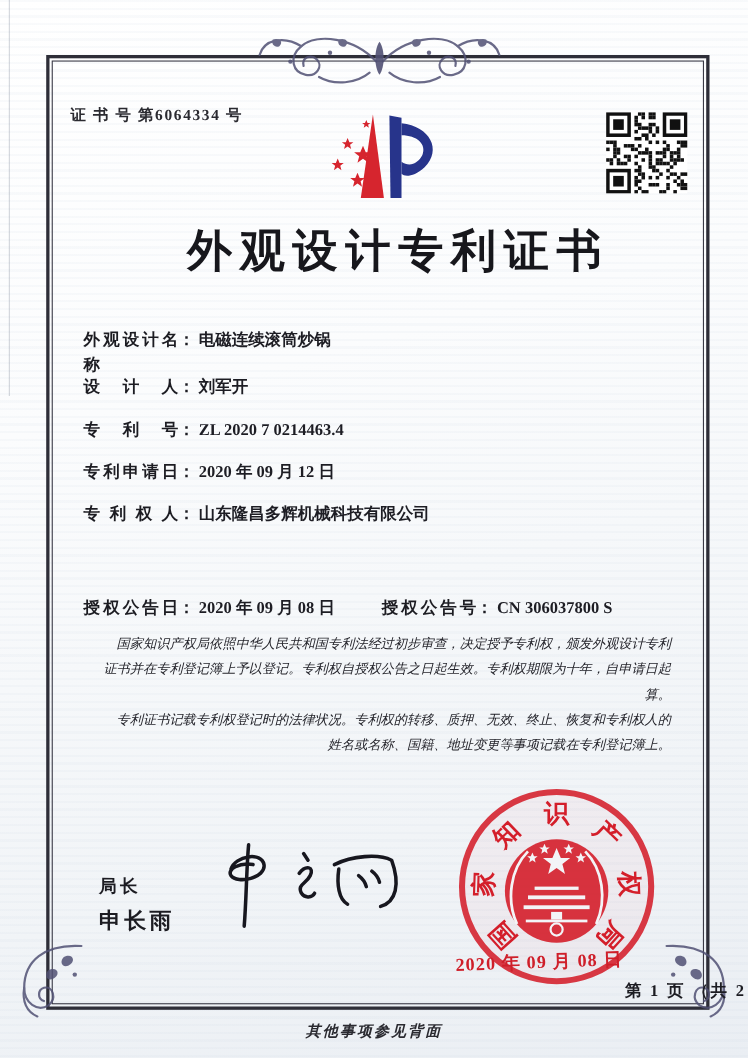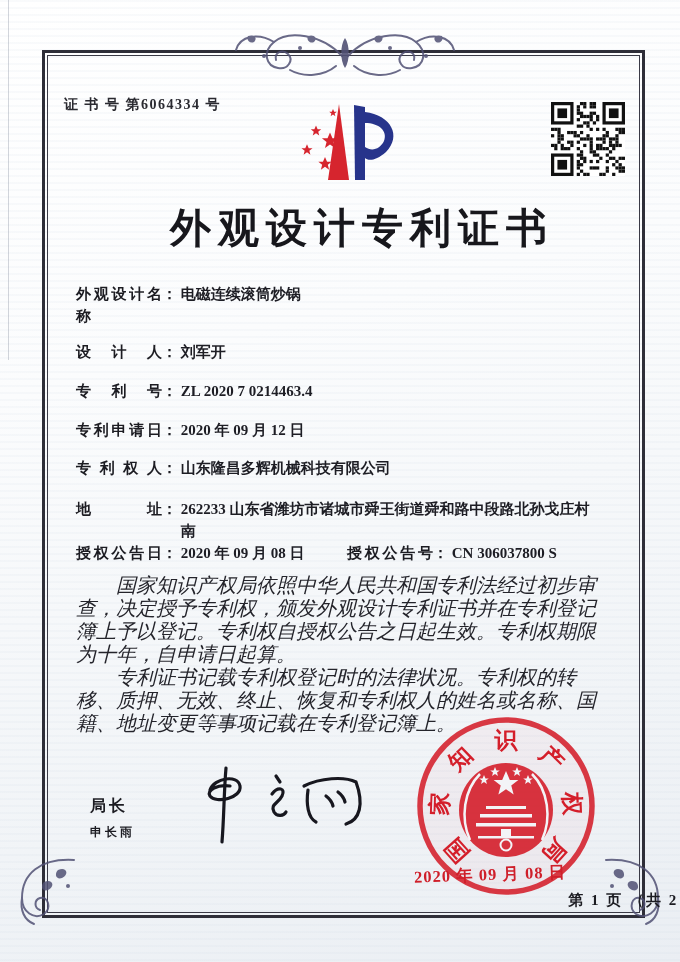--- a/index.html
+++ b/index.html
@@ -18,25 +18,25 @@
   .cert-no{left:64px;top:96px;font-size:14px;font-weight:600;letter-spacing:1.5px;color:#2a2a30;}
   .title{left:0;top:201px;width:100%;text-align:center;font-size:41px;font-weight:700;
     letter-spacing:7px;color:#17171c;padding-left:22px;}
   .frow{left:76px;width:545px;font-size:15px;line-height:22px;}
   .flabel{display:inline-block;width:86px;text-align:justify;text-align-last:justify;
     font-weight:600;vertical-align:top;}
   .fcolon{font-weight:600;}
   .fvalue{font-weight:600;color:#1d1d24;vertical-align:top;display:inline-block;}
   .addr-val{width:412px;}
   .grant2{position:absolute;left:271px;top:0;white-space:nowrap;}
-  .paras{left:76px;top:574px;width:534px;font-size:20px;line-height:23px;font-style:italic;
-    font-weight:500;color:#24242b;}
+  .paras{left:76px;top:574px;width:534px;font-size:12px;line-height:23px;font-style:italic;
+    font-weight:500;color:#24242b;text-align:right;}
   .paras p{margin:0;text-indent:2em;}
   .sig-role{left:90px;top:796px;font-size:16px;font-weight:700;letter-spacing:3px;}
-  .sig-name{left:90px;top:824px;font-size:12px;font-weight:700;letter-spacing:3px;}
+  .sig-name{left:90px;top:824px;font-size:20px;font-weight:700;letter-spacing:3px;}
   .signature{left:180px;top:760px;}
   .seal{left:408px;top:714px;}
   .seal-date{left:414px;top:864px;font-size:16.5px;font-weight:700;letter-spacing:1px;
     color:#cf1f2a;transform:rotate(-2deg);white-space:nowrap;}
   .page-info{left:0;top:891px;width:100%;text-align:right;font-size:15px;letter-spacing:2px;font-weight:600;padding-left:38px;}
   .back-note{left:0;top:929px;width:100%;text-align:center;font-size:13.5px;font-style:italic;
     font-weight:600;color:#2a2a30;letter-spacing:2px;}
   .orn-top{left:230px;top:26px;}
   .orn-bl{left:10px;top:852px;}
   .orn-br{left:600px;top:852px;}
@@ -257,43 +257,39 @@
         <rect x="54.70" y="3.22" width="16.09" height="16.09" fill="#ffffff"></rect>
         <rect x="57.91" y="6.43" width="9.65" height="9.65" fill="#111111"></rect>
         <rect x="0.00" y="51.48" width="22.52" height="22.52" fill="#111111"></rect>
         <rect x="3.22" y="54.70" width="16.09" height="16.09" fill="#ffffff"></rect>
         <rect x="6.43" y="57.91" width="9.65" height="9.65" fill="#111111"></rect>
       </svg>
   </div>
 
   <div class="abs title">外观设计专利证书</div>
 
-  <div class="abs frow" style="top:283px">
+  <div class="abs frow" style="top:299px">
     <span class="flabel">外观设计名称</span><span class="fcolon">：</span>
     <span class="fvalue">电磁连续滚筒炒锅</span>
   </div>
   <div class="abs frow" style="top:341px">
     <span class="flabel">设计人</span><span class="fcolon">：</span>
     <span class="fvalue">刘军开</span>
   </div>
   <div class="abs frow" style="top:380px">
     <span class="flabel">专利号</span><span class="fcolon">：</span>
     <span class="fvalue">ZL 2020 7 0214463.4</span>
   </div>
   <div class="abs frow" style="top:419px">
     <span class="flabel">专利申请日</span><span class="fcolon">：</span>
     <span class="fvalue">2020 年 09 月 12 日</span>
   </div>
   <div class="abs frow" style="top:457px">
     <span class="flabel">专利权人</span><span class="fcolon">：</span>
     <span class="fvalue">山东隆昌多辉机械科技有限公司</span>
-  </div>
-  <div class="abs frow" style="top:498px">
-    <span class="flabel">地址</span><span class="fcolon">：</span>
-    <span class="fvalue addr-val">262233 山东省潍坊市诸城市舜王街道舜和路中段路北孙戈庄村南</span>
   </div>
   <div class="abs frow" style="top:542px">
     <span>
       <span class="flabel">授权公告日</span><span class="fcolon">：</span>
       <span class="fvalue">2020 年 09 月 08 日</span>
     </span>
     <span class="grant2">
       <span class="flabel">授权公告号</span><span class="fcolon">：</span>
       <span class="fvalue">CN 306037800 S</span>
     </span>
@@ -348,13 +344,14 @@
         <rect x="-30" y="13" width="60" height="3.5" fill="#f3f4f7"></rect>
         <rect x="-5" y="19" width="10" height="7" fill="#f3f4f7"></rect>
         <rect x="-28" y="26" width="56" height="2.5" fill="#f3f4f7"></rect>
         <circle cy="35" r="5.5" fill="none" stroke="#f3f4f7" stroke-width="2"></circle>
       </g>
     </svg>
   </div>
   <div class="abs seal-date">2020 年 09 月 08 日</div>
 
   <div class="abs page-info">第 1 页 （共 2 页）</div>
+  <div class="abs back-note">其他事项参见背面</div>
 </div>
 
 </body></html>

